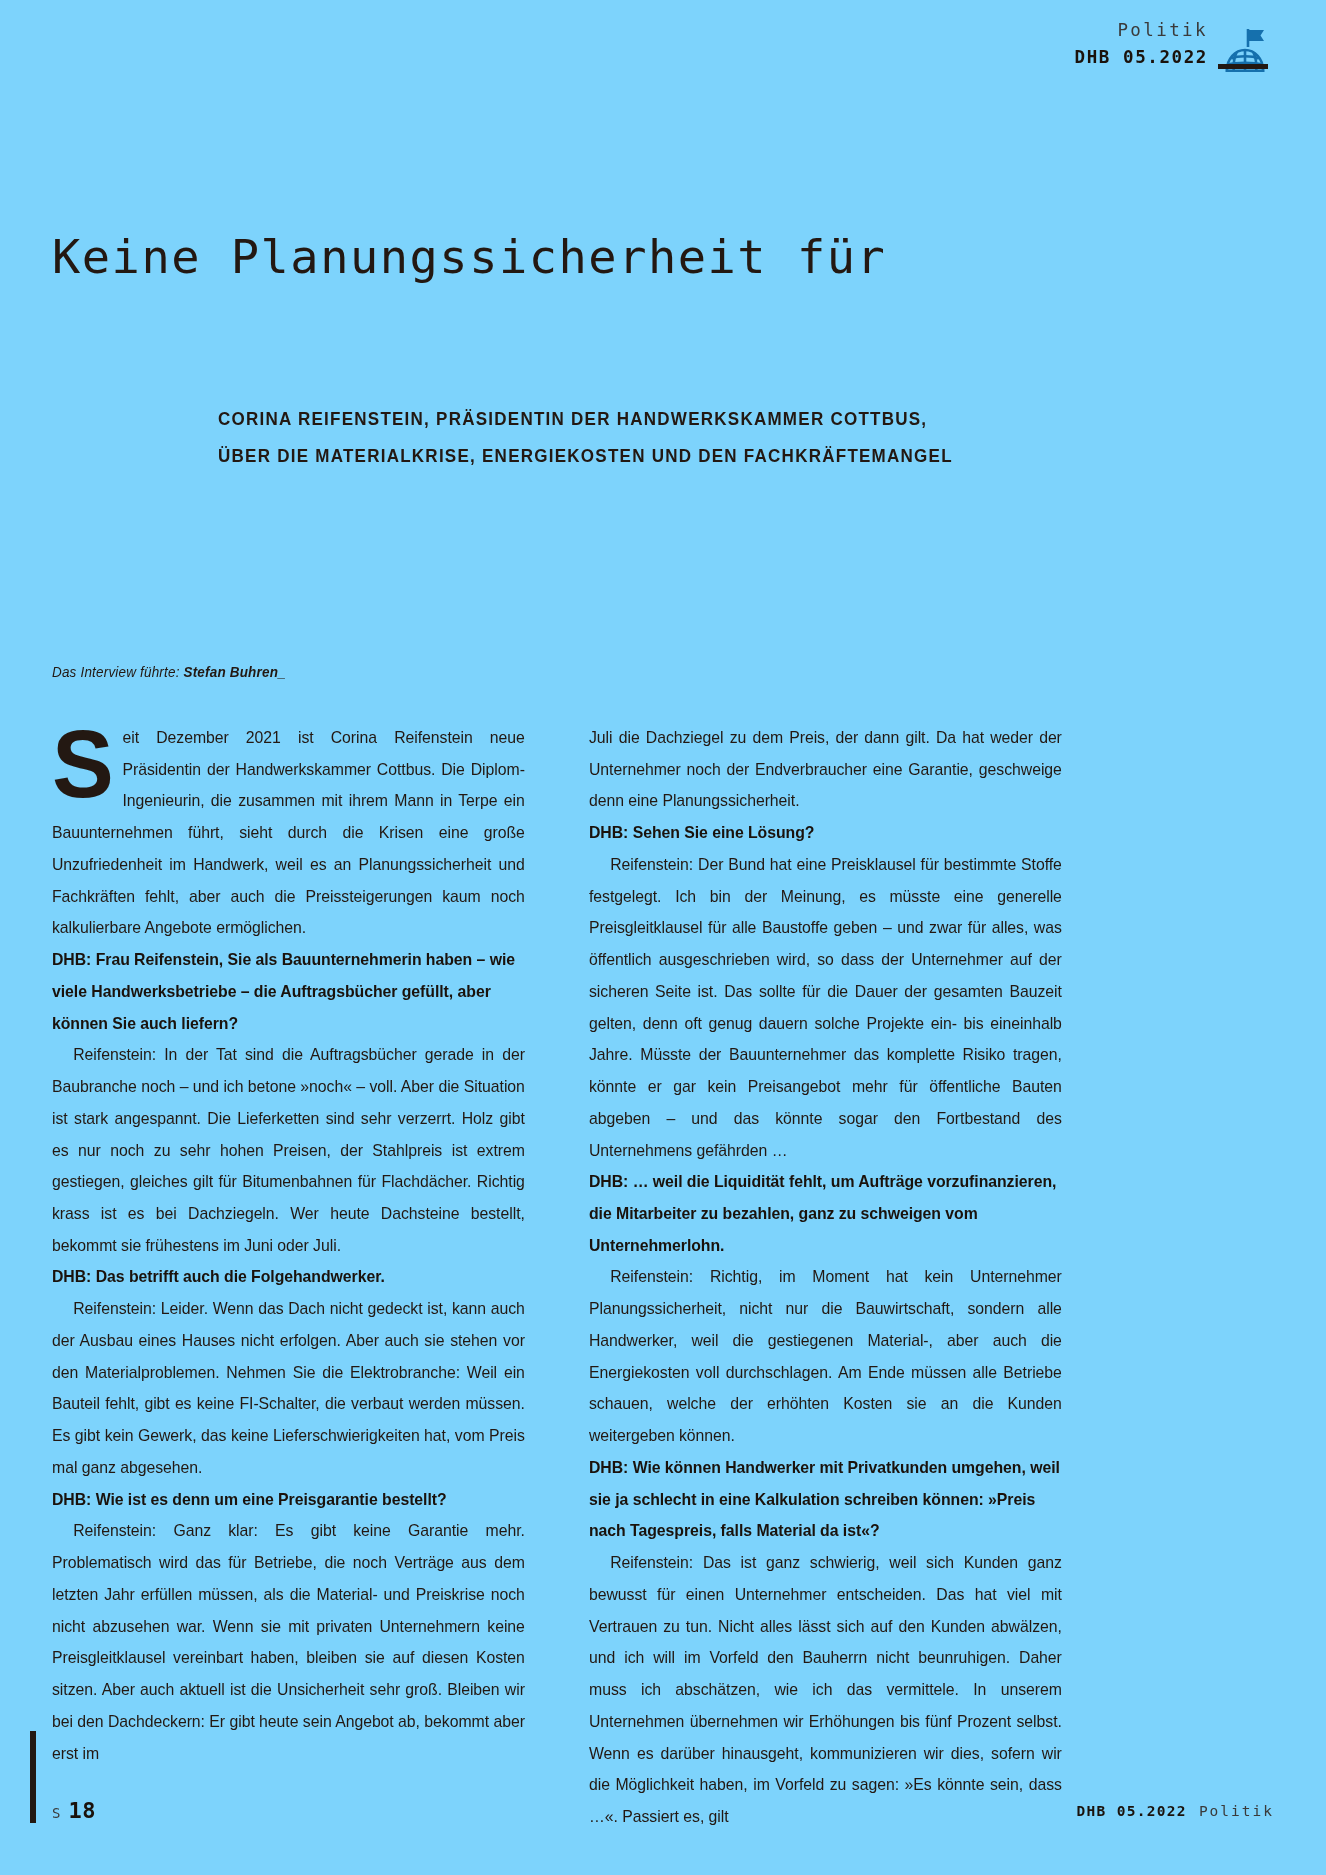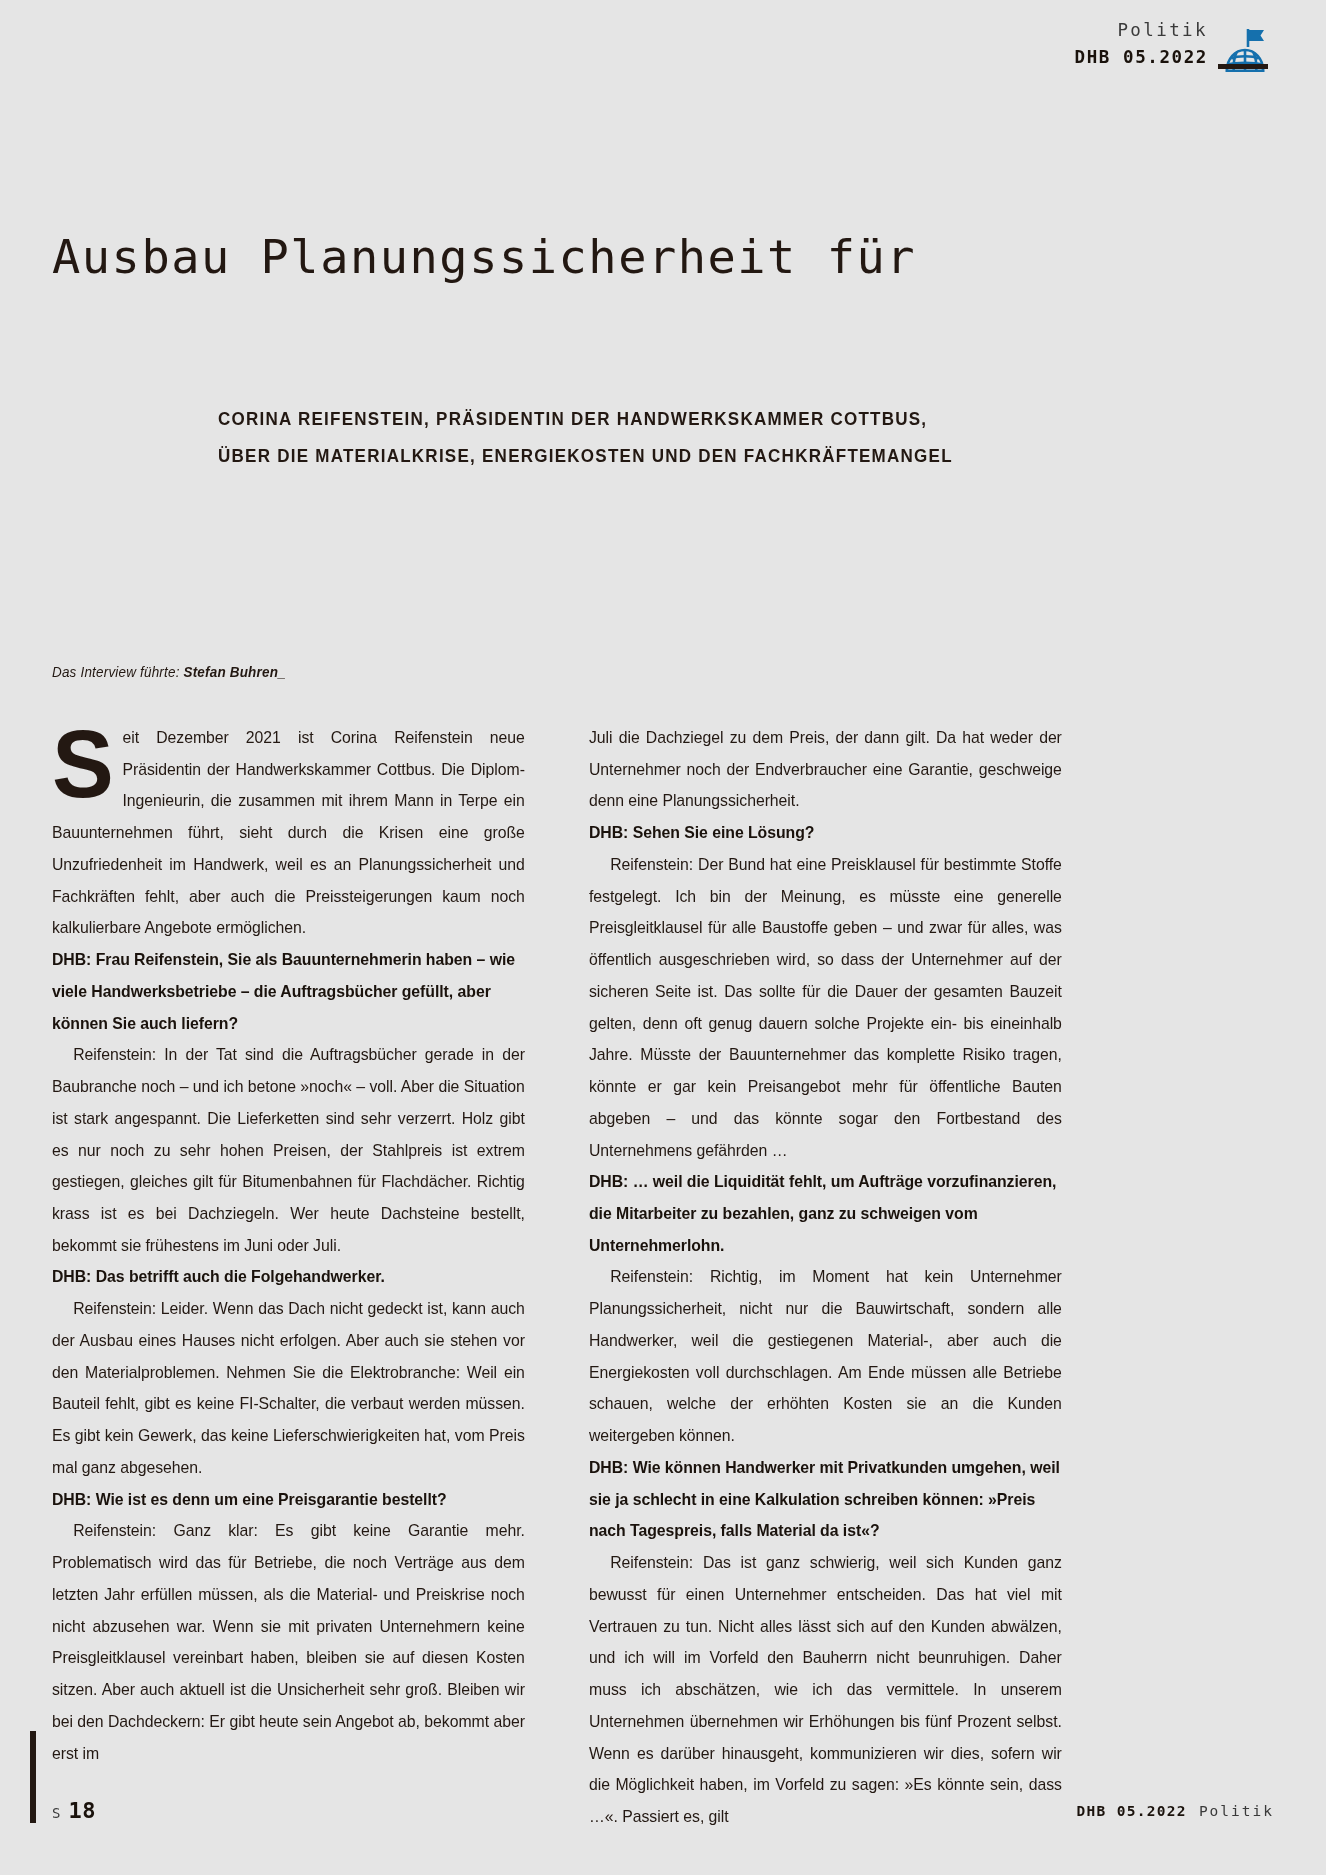--- a/index.html
+++ b/index.html
@@ -13,21 +13,21 @@
     height: 1875px;
     position: relative;
     font-family: "Liberation Sans", sans-serif;
     color: #231812;
     overflow: hidden;
   }
 
   .page {
     position: absolute;
     inset: 0;
-    background: #e5e5e5;
+    background: #7dd3fc;
   }
 
   
   .masthead {
     position: absolute;
     top: 22px;
     right: 58px;
     display: flex;
     align-items: flex-start;
     gap: 14px;
@@ -244,21 +244,21 @@
 
           <path d="M9.2 33.5 C16 30.5 30 30.5 36.8 33.5"></path>
           <path d="M6.1 39.4 C14 37.2 32 37.2 39.9 39.4"></path>
         </g>
       </svg>
     </span>
     <span class="header-rule"></span>
   </div>
 
   <h1 class="headline">
-    <span class="hl-line">Ausbau Planungssicherheit für</span>
+    <span class="hl-line">Keine Planungssicherheit für</span>
   </h1>
 
   <div class="standfirst">
     <span class="sf-line">CORINA REIFENSTEIN, PRÄSIDENTIN DER HANDWERKSKAMMER COTTBUS,</span>
     <span class="sf-line">ÜBER DIE MATERIALKRISE, ENERGIEKOSTEN UND DEN FACHKRÄFTEMANGEL</span>
   </div>
 
   <div class="byline">
     <span>Das Interview führte:</span>
     <span class="byline-name">Stefan Buhren_</span>

